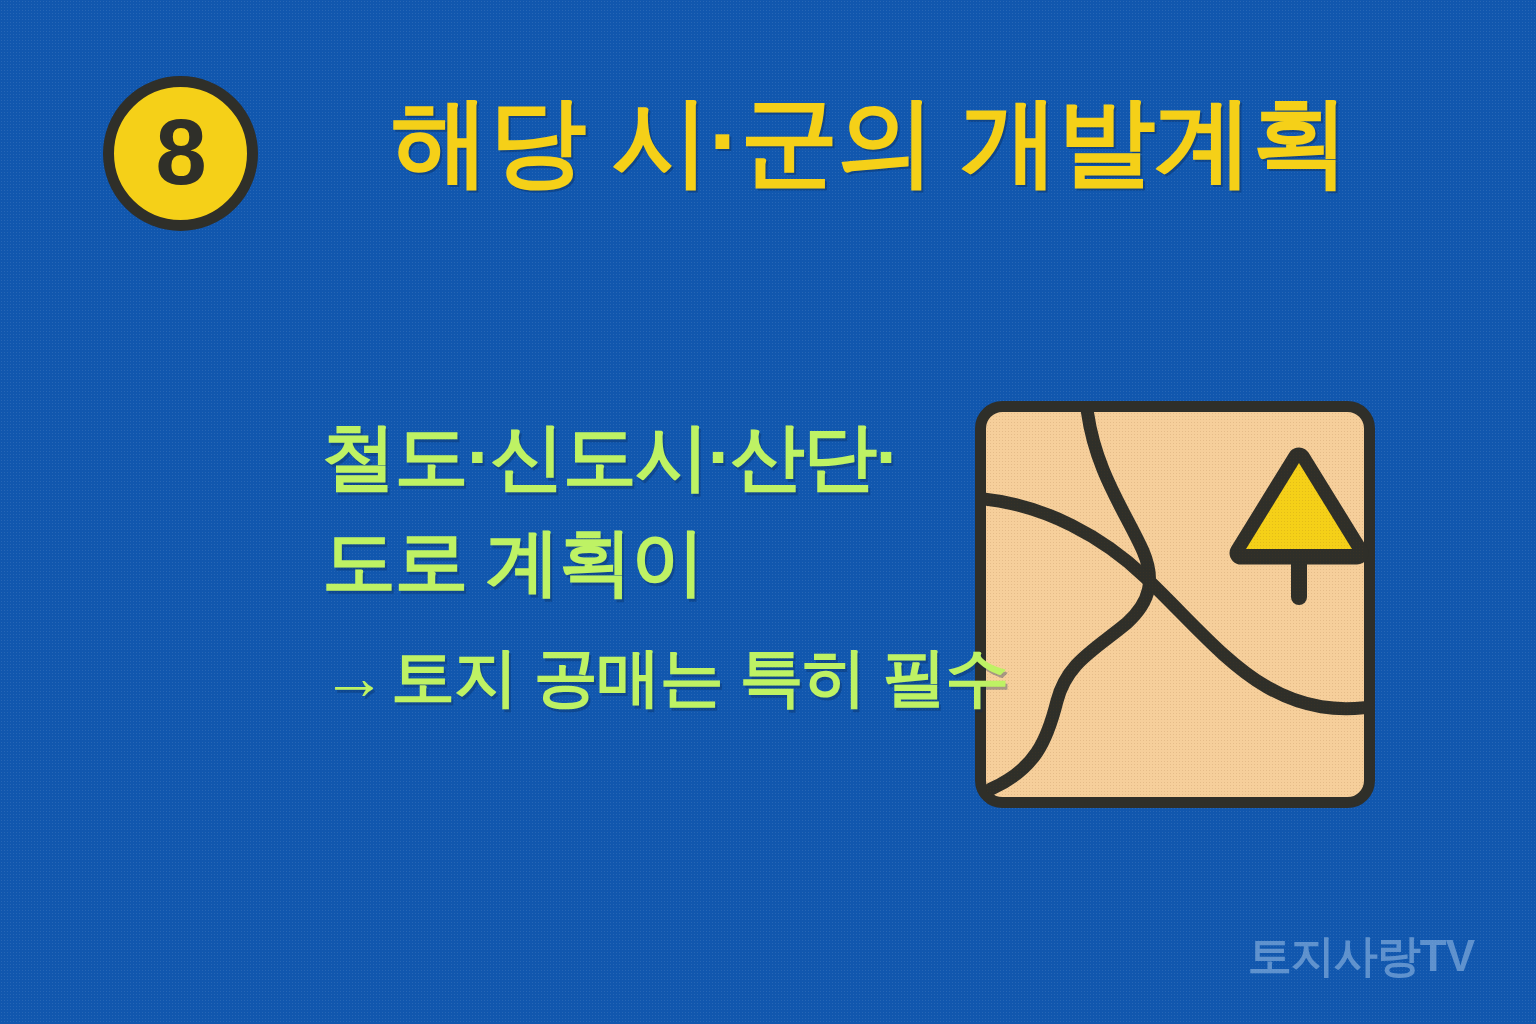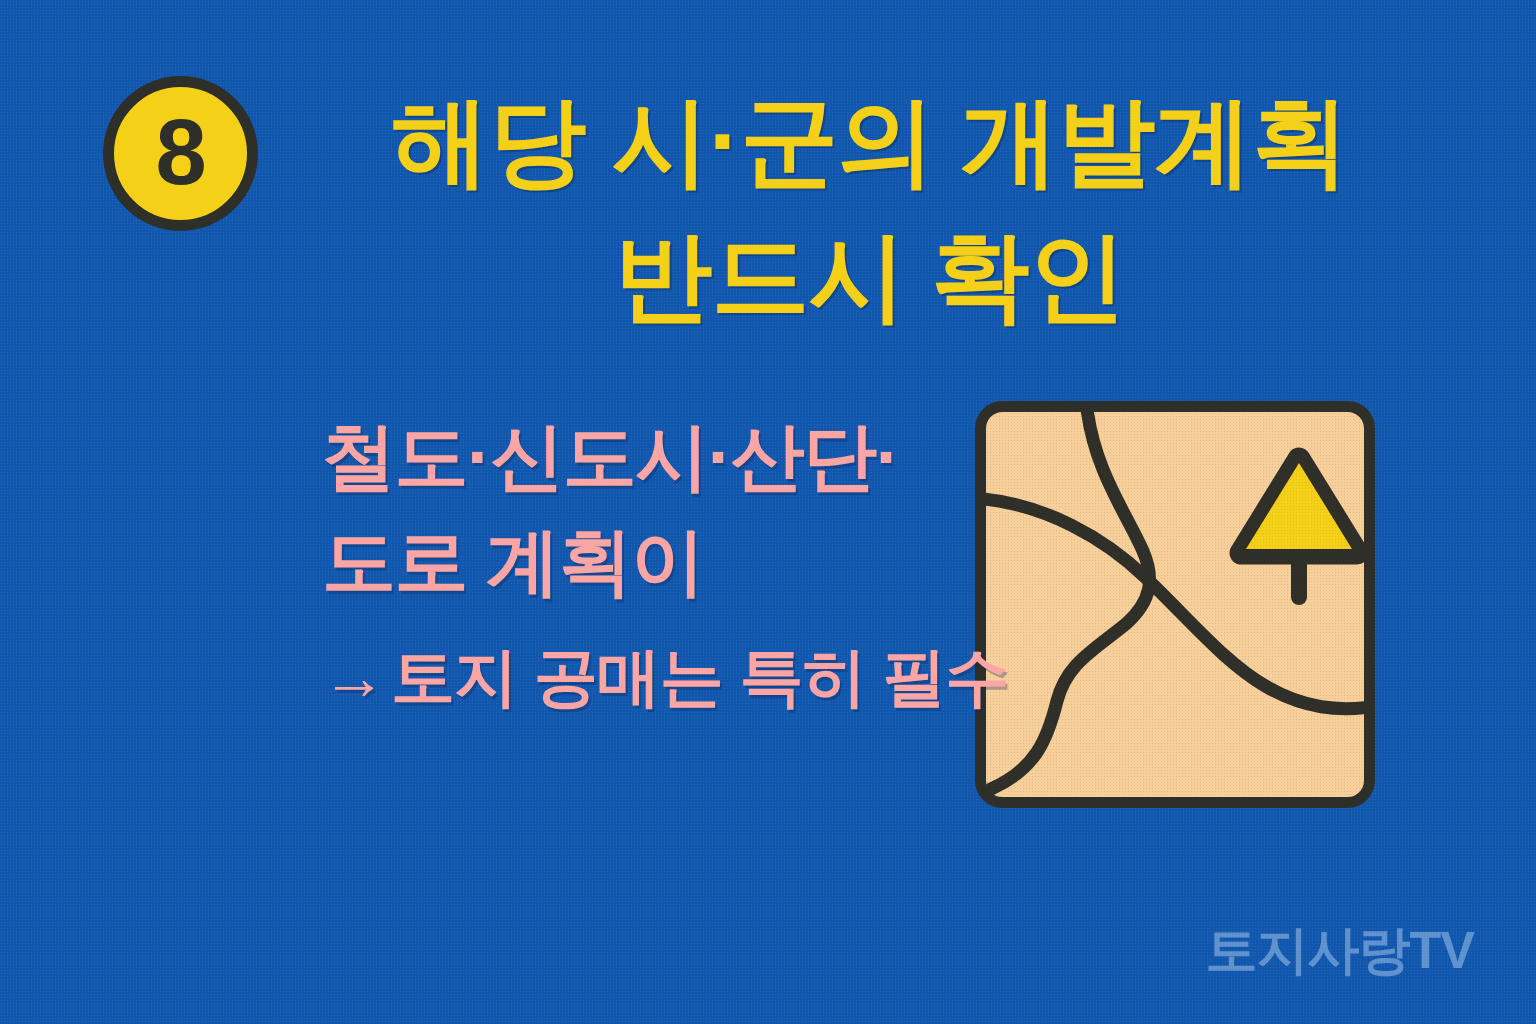--- a/index.html
+++ b/index.html
@@ -76,21 +76,21 @@
 
   
   #body-copy {
     position: absolute;
     left: 322px;
     top: 404px;
     width: 680px;
     z-index: 3;
   }
   .body-line {
-    color: #fca5a5;
+    color: #bef264;
     font-size: 74px;
     font-weight: bold;
     line-height: 1.42;
     letter-spacing: -1.5px;
     white-space: nowrap;
     text-shadow: 2px 3px 0 rgba(10,40,85,.33);
   }
   .body-line.small {
     font-size: 64px;
     margin-top: 18px;
@@ -122,39 +122,38 @@
     background-position: 0 0, 1px 2px;
   }
 
   
   #watermark {
     position: absolute;
     right: 62px;
     bottom: 38px;
     color: #9ec2e8;
     opacity: .55;
-    font-size: 52px;
+    font-size: 44px;
     font-weight: bold;
     letter-spacing: -1px;
     z-index: 3;
     white-space: nowrap;
   }
 </style>
 </head>
 <body>
 
 <div id="canvas">
 
   <div id="badge">
     <span id="badge-num">8</span>
   </div>
 
   <div id="headline">
     <div class="head-line">해당 시·군의 개발계획</div>
-    <div class="head-line">반드시 확인</div>
   </div>
 
   <div id="body-copy">
     <div class="body-line">철도·신도시·산단·</div>
     <div class="body-line">도로 계획이</div>
     <div class="body-line small">
       <span class="arrow-glyph">→</span><span>토지 공매는 특히 필수</span>
     </div>
   </div>
 

